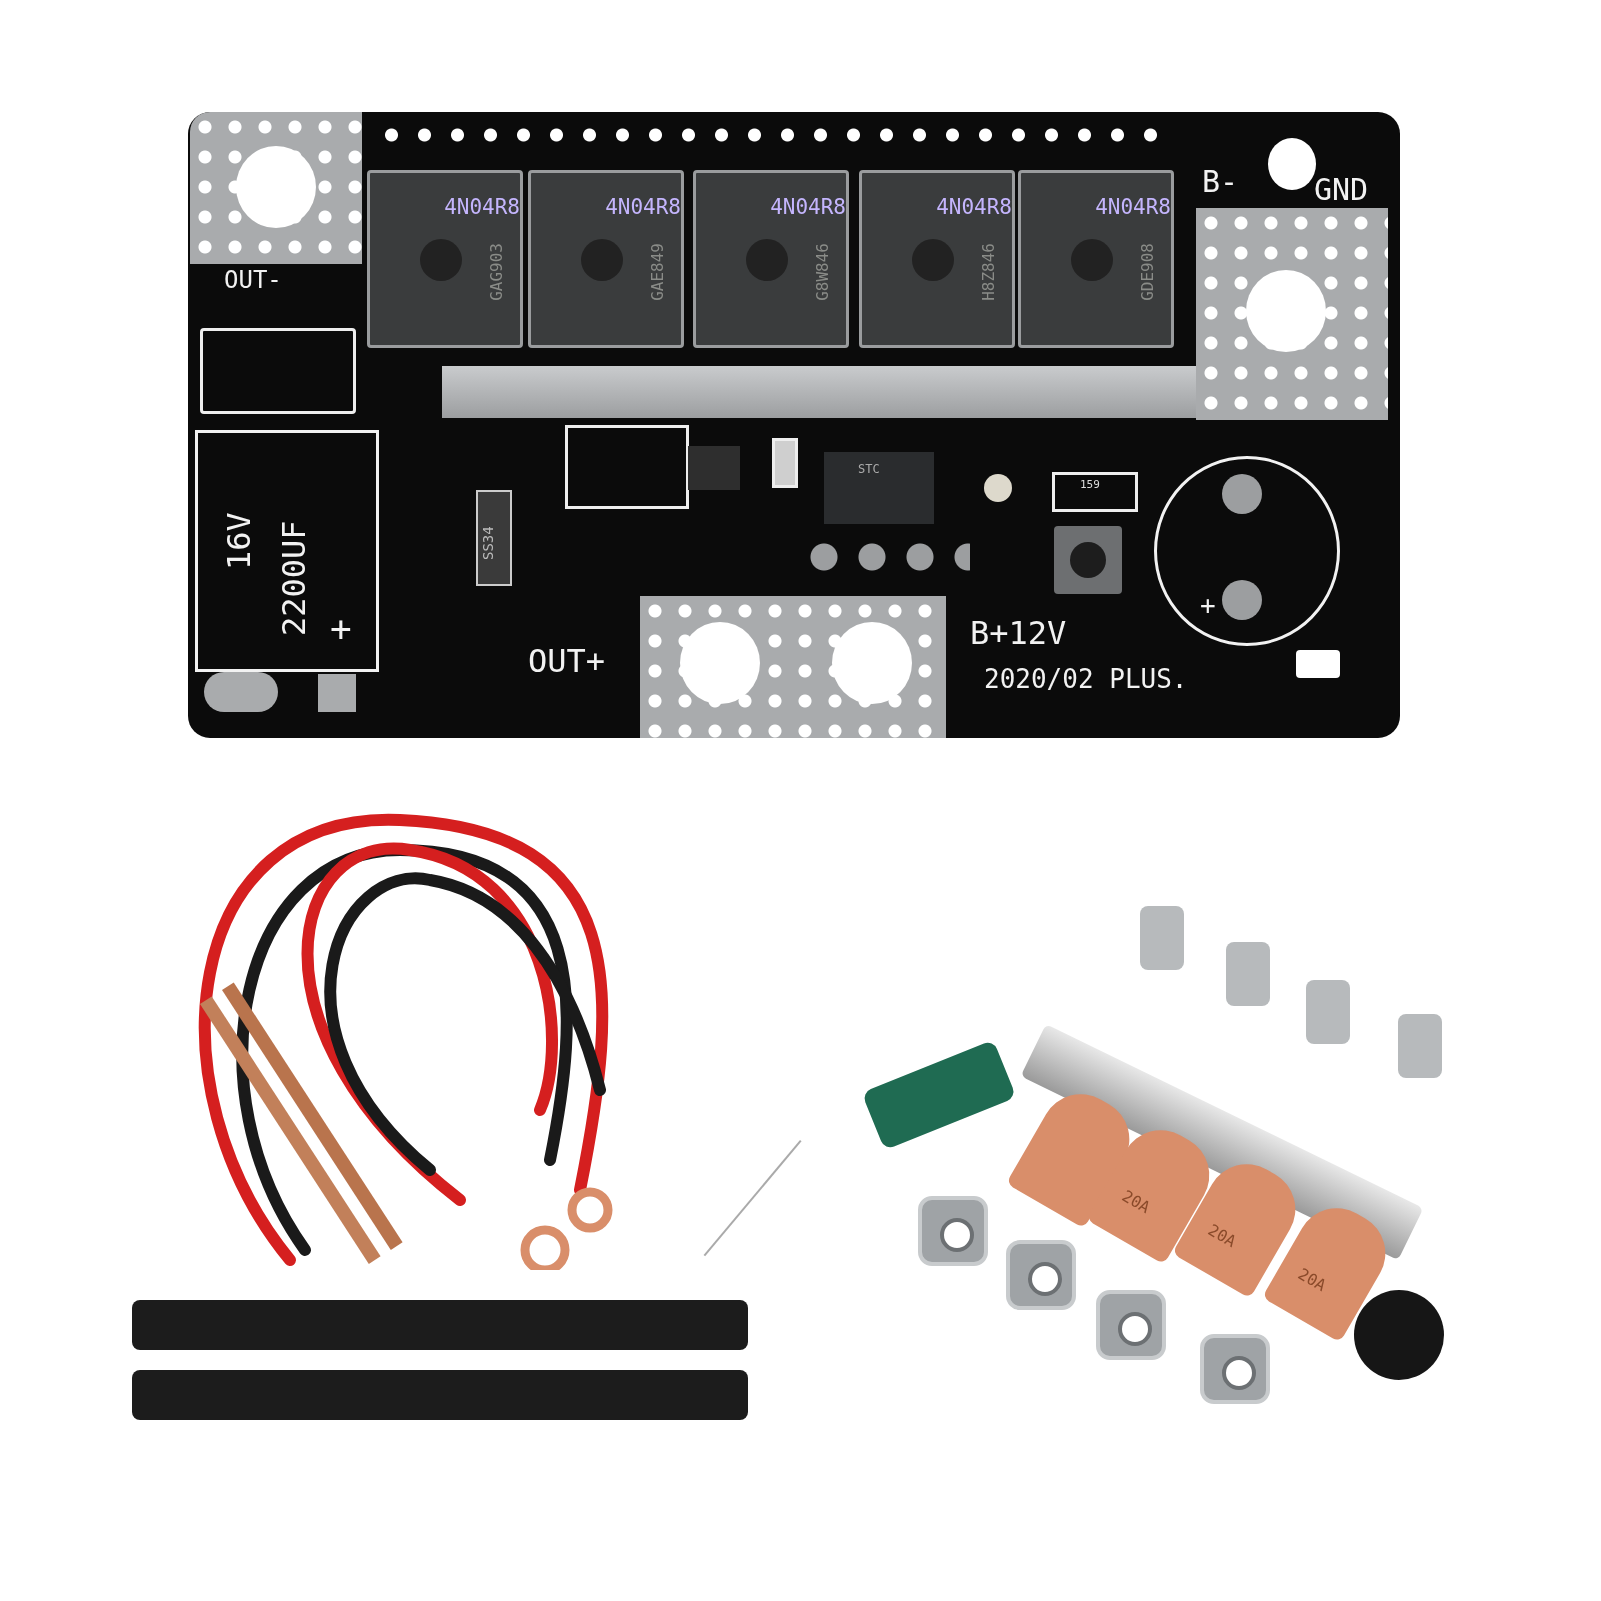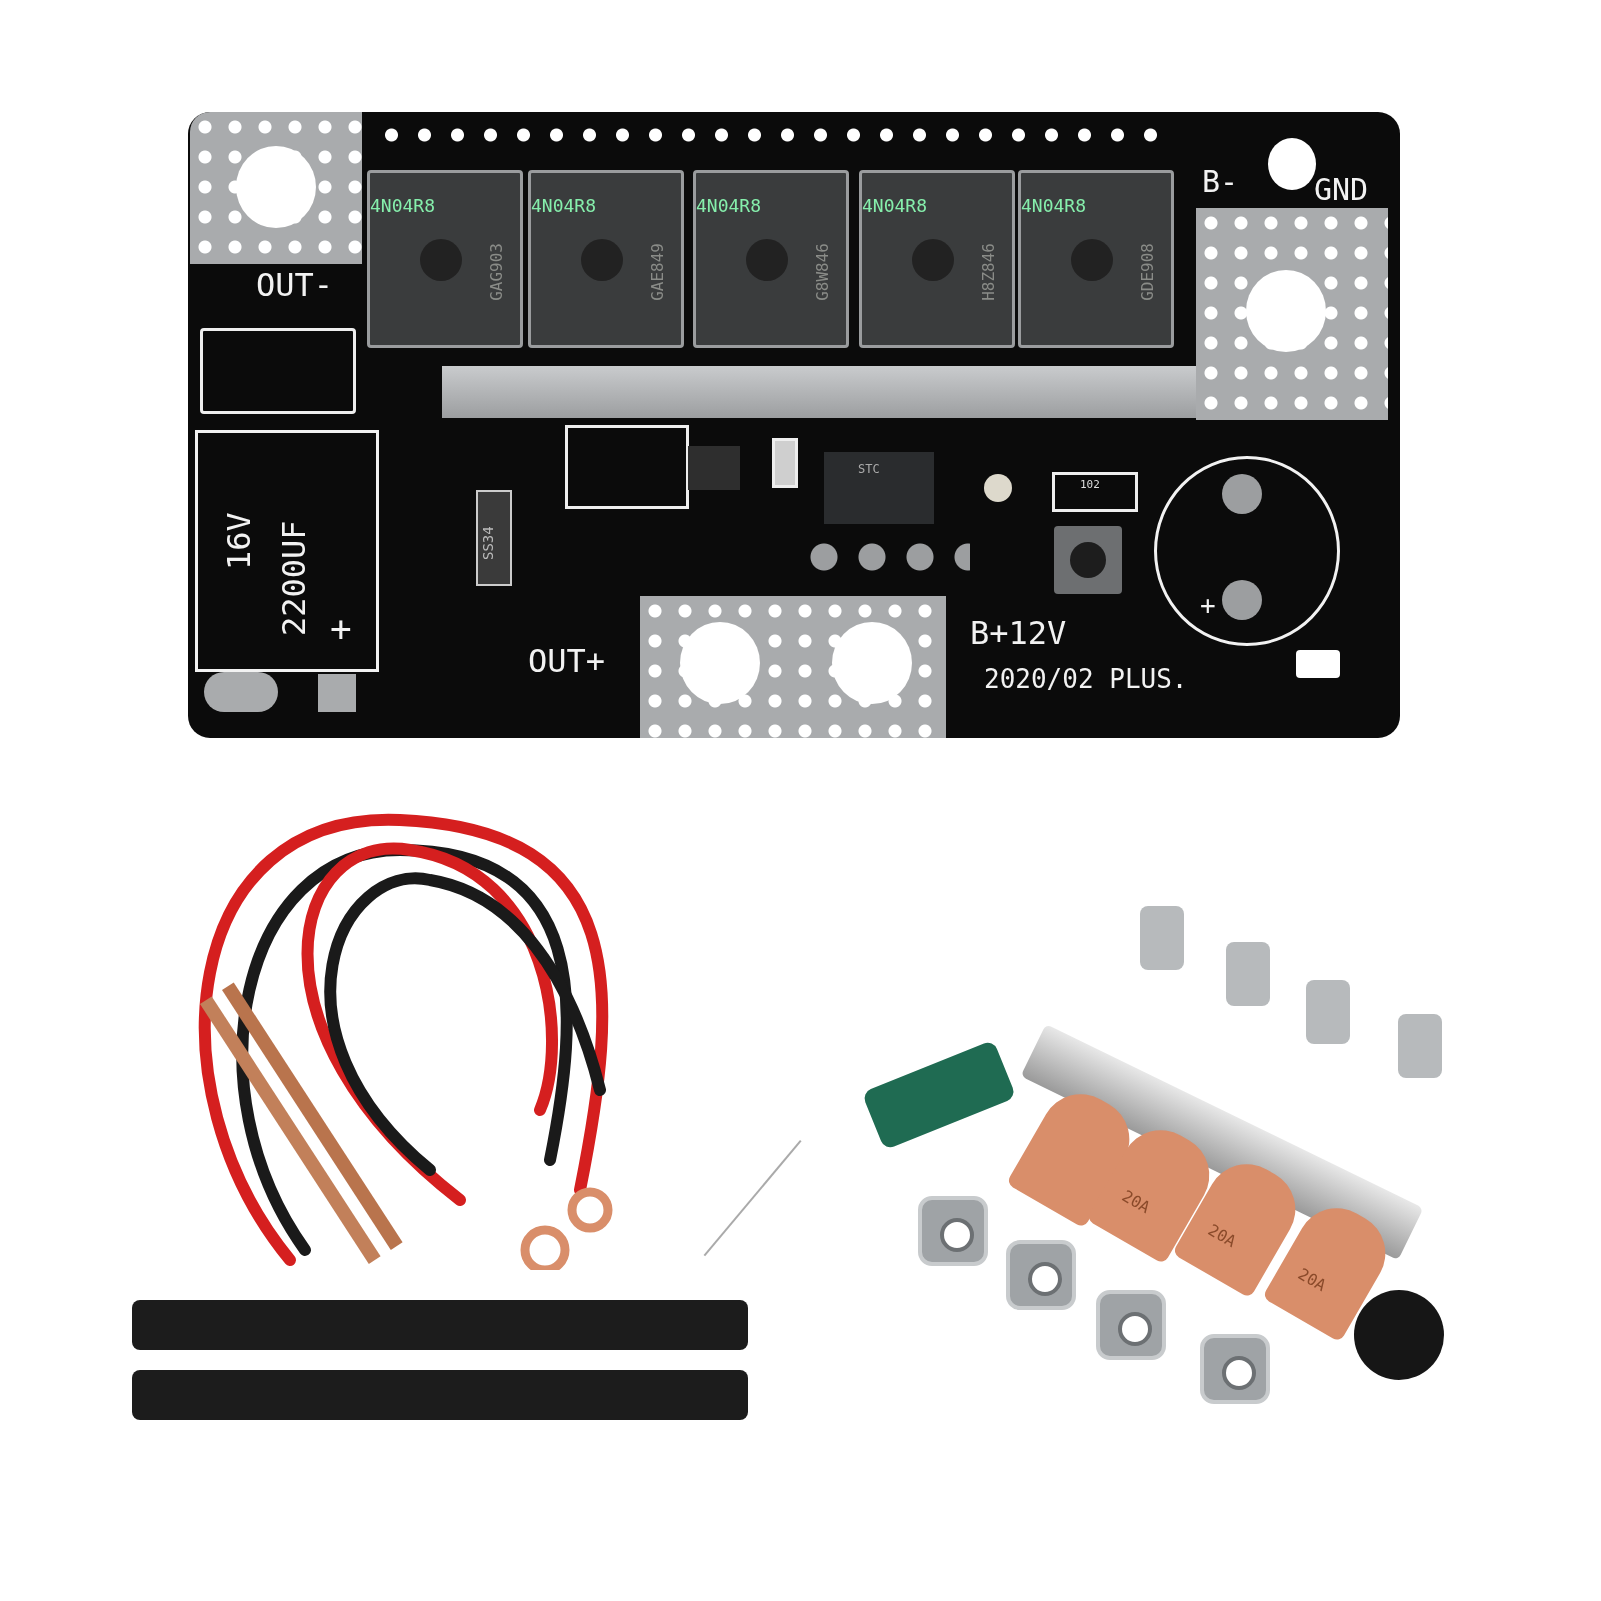--- a/index.html
+++ b/index.html
@@ -3,40 +3,40 @@
 <meta charset="utf-8">
 <style>
   html,body{margin:0;padding:0;background:#ffffff;}
   body{width:1601px;height:1601px;position:relative;overflow:hidden;font-family:"DejaVu Sans Mono","Liberation Mono",monospace;}
   .abs{position:absolute;}
   .pcb{left:188px;top:112px;width:1212px;height:626px;background:#0b0b0b;border-radius:22px;}
   .silk{color:#f2f2f2;font-family:"DejaVu Sans Mono",monospace;white-space:nowrap;}
   .pad{background:#a9abad;background-image:radial-gradient(circle,#ffffff 6px,transparent 7px);background-size:30px 30px;}
   .hole{background:#ffffff;border-radius:50%;}
   .mosfet{background:#3a3c3d;border:3px solid #9a9c9e;border-radius:4px;width:150px;height:172px;top:170px;}
-  .mosfet .code{position:absolute;top:22px;left:0;width:100%;text-align:left;color:#86efac;font-size:18px;}
+  .mosfet .code{position:absolute;top:22px;left:0;width:100%;text-align:right;color:#c4b5fd;font-size:21px;}
   .mosfet .lot{position:absolute;right:14px;top:70px;color:#8a8c88;font-size:16px;writing-mode:vertical-rl;transform:rotate(180deg);}
   .mosfet .dot{position:absolute;left:50px;top:66px;width:42px;height:42px;border-radius:50%;background:#222;}
   .pinrow{top:126px;left:375px;width:800px;height:18px;background-image:radial-gradient(circle,#ffffff 6px,transparent 7px);background-size:33px 18px;}
   .smd{background:#cfcfcf;border:3px solid #eee;width:20px;height:44px;}
   .wire{fill:none;stroke-width:12px;stroke-linecap:round;}
   .tube{background:#1c1c1c;border-radius:8px;height:50px;left:132px;width:616px;}
   .lug{background:#d98e6a;border-radius:40px 40px 8px 8px;width:90px;height:120px;}
   .nut{width:62px;height:62px;background:#9fa3a6;border-radius:14px;border:4px solid #c8cbcd;}
   .nut::after{content:"";position:absolute;left:18px;top:18px;width:26px;height:26px;border-radius:50%;background:#ffffff;border:4px solid #6c7073;}
   .screw{width:44px;height:64px;background:#b7babc;border-radius:8px;}
 </style>
 </head>
 <body>
 
 <div class="abs pcb"></div>
 
 <div class="abs pad" style="left:190px;top:112px;width:172px;height:152px;border-radius:20px 0 0 0;"></div>
 <div class="abs hole" style="left:236px;top:146px;width:80px;height:82px;"></div>
-<div class="abs silk" style="left:256px;top:266px;font-size:32px;">OUT-</div>
+<div class="abs silk" style="left:224px;top:266px;font-size:24px;">OUT-</div>
 
 <div class="abs pinrow"></div>
 
 <div class="abs mosfet" style="left:367px;">
   <div class="code">4N04R8</div>
   <div class="dot"></div>
   <div class="lot">GAG903</div>
 </div>
 <div class="abs mosfet" style="left:528px;">
   <div class="code">4N04R8</div>
@@ -82,21 +82,21 @@
 <div class="abs" style="left:565px;top:425px;width:118px;height:78px;border:3px solid #eee;"></div>
 <div class="abs" style="left:688px;top:446px;width:52px;height:44px;background:#2e2e2e;"></div>
 <div class="abs smd" style="left:772px;top:438px;"></div>
 <div class="abs" style="left:824px;top:452px;width:110px;height:72px;background:#2a2c2e;"></div>
 <div class="abs silk" style="left:858px;top:462px;font-size:12px;color:#aaa;">STC</div>
 
 <div class="abs" style="left:800px;top:542px;width:170px;height:30px;background-image:radial-gradient(circle,#9c9ea0 13px,transparent 14px);background-size:48px 30px;"></div>
 
 <div class="abs" style="left:984px;top:474px;width:28px;height:28px;border-radius:50%;background:#ddd9cc;"></div>
 <div class="abs" style="left:1052px;top:472px;width:80px;height:34px;border:3px solid #eee;"></div>
-<div class="abs silk" style="left:1080px;top:478px;font-size:11px;color:#ddd;">102</div>
+<div class="abs silk" style="left:1080px;top:478px;font-size:11px;color:#ddd;">159</div>
 <div class="abs" style="left:1054px;top:526px;width:68px;height:68px;background:#6d6f71;border-radius:4px;">
   <div class="abs" style="left:16px;top:16px;width:36px;height:36px;border-radius:50%;background:#1d1d1d;"></div>
 </div>
 
 <div class="abs" style="left:1154px;top:456px;width:180px;height:184px;border:3px solid #f2f2f2;border-radius:50%;"></div>
 <div class="abs" style="left:1222px;top:474px;width:40px;height:40px;border-radius:50%;background:#9c9ea0;"></div>
 <div class="abs" style="left:1222px;top:580px;width:40px;height:40px;border-radius:50%;background:#9c9ea0;"></div>
 <div class="abs silk" style="left:1200px;top:590px;font-size:26px;">+</div>
 
 <div class="abs silk" style="left:528px;top:642px;font-size:32px;text-align:right;">OUT+</div>

